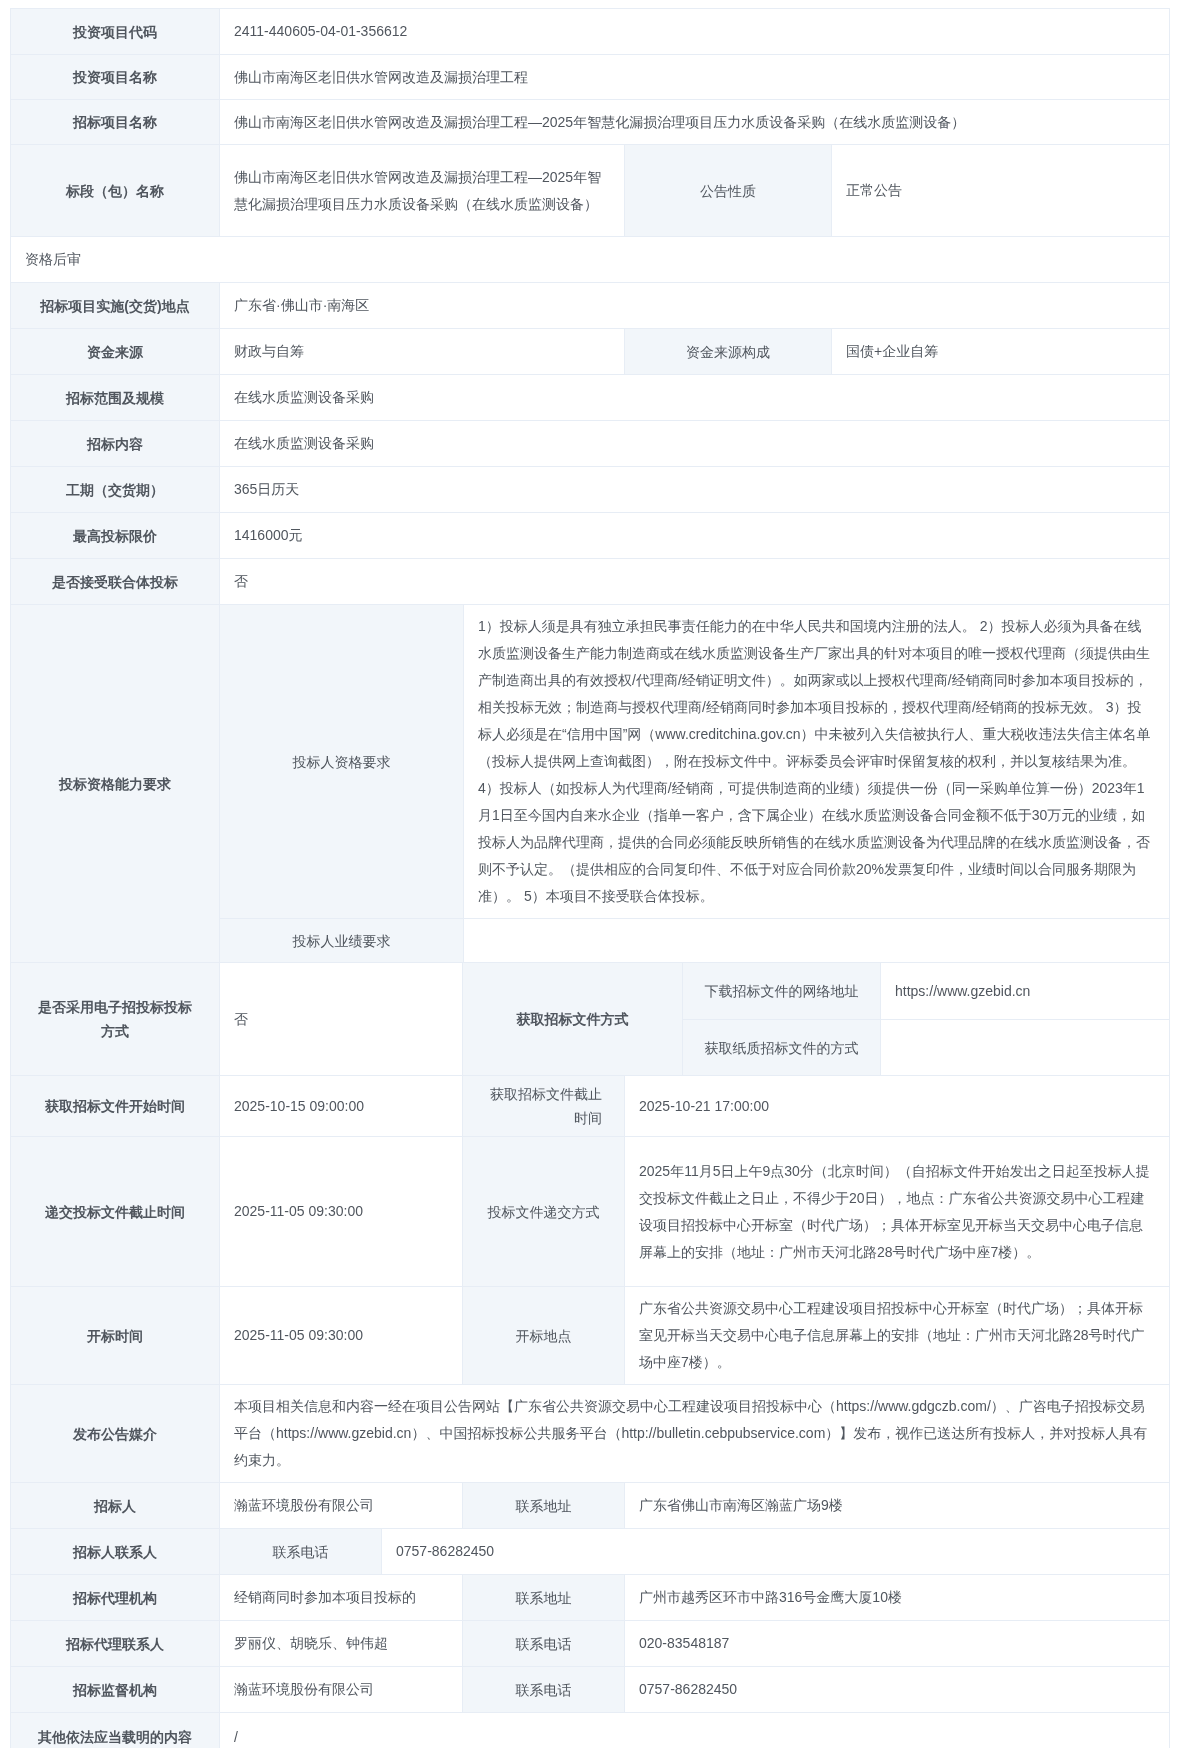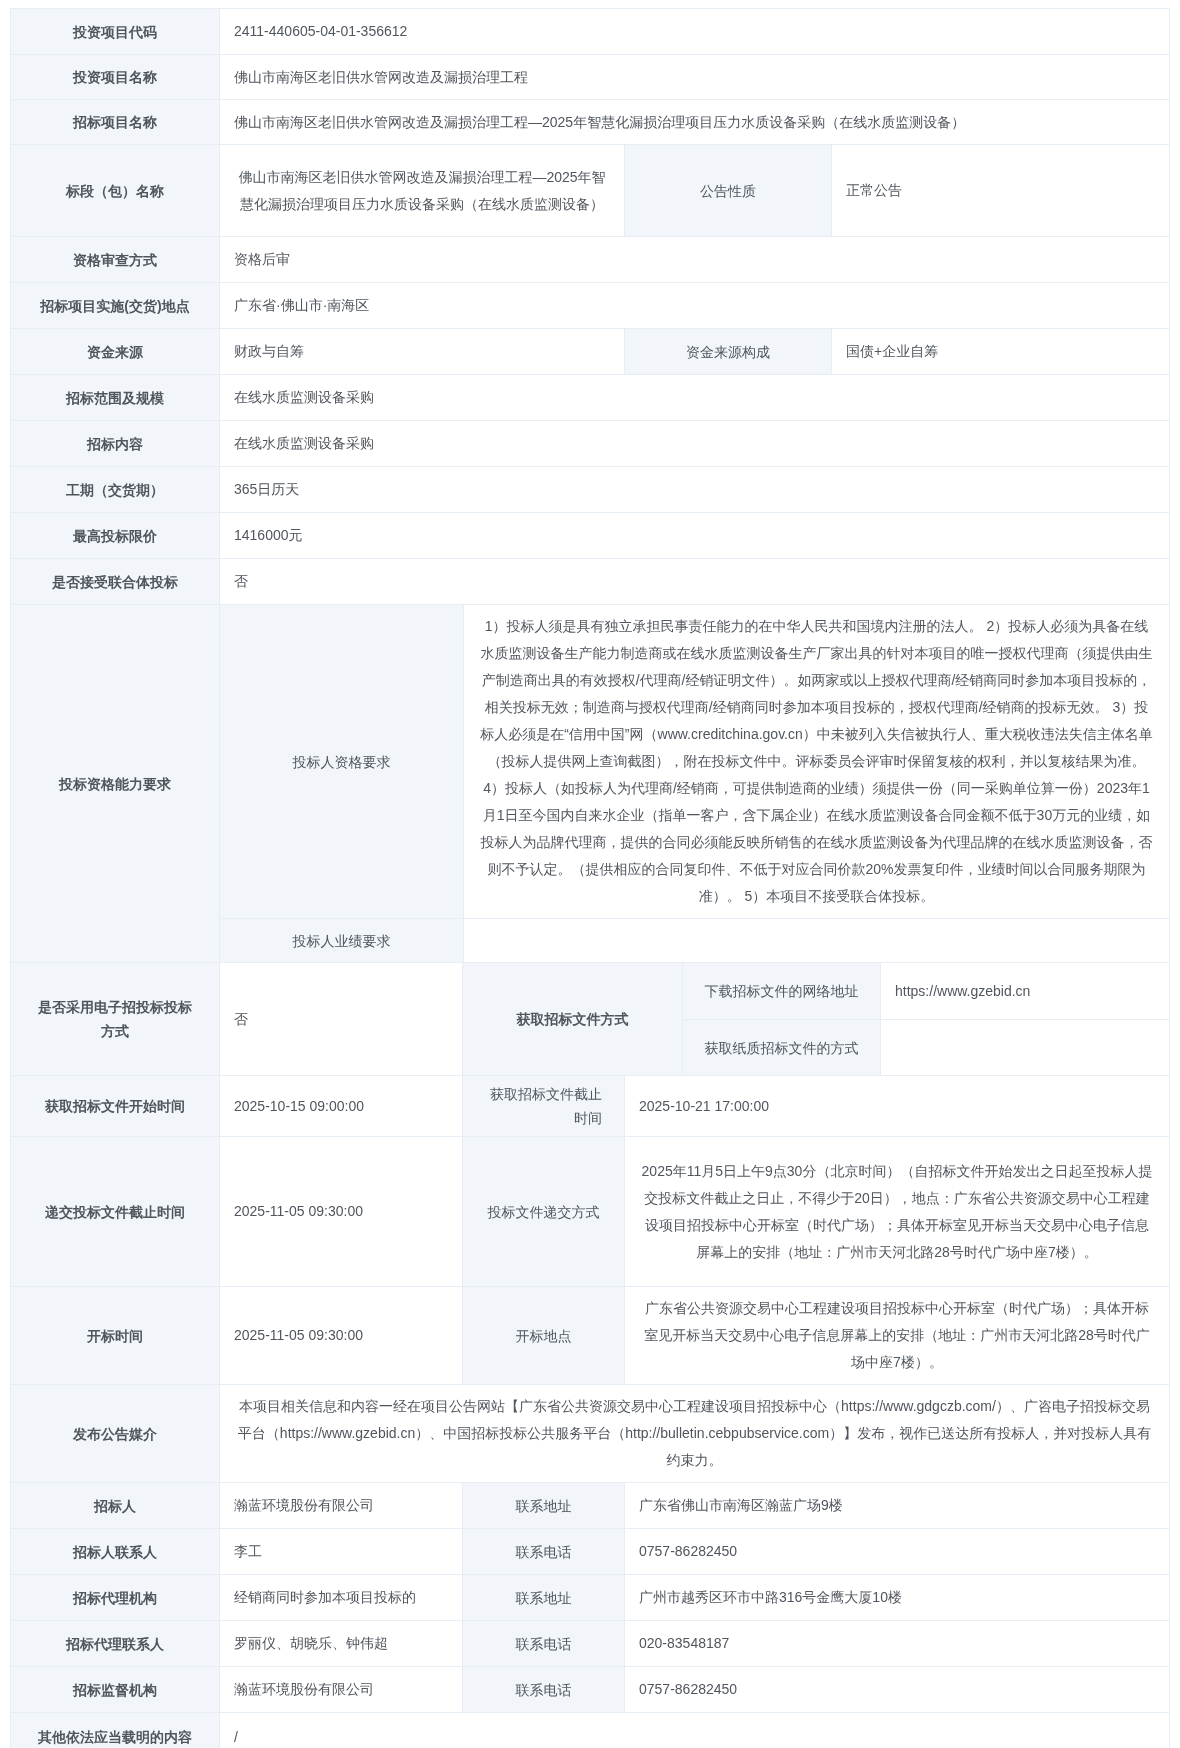--- a/index.html
+++ b/index.html
@@ -27,21 +27,21 @@
   }
   .row .cell + .cell,
   .row .cell + .nest{border-left:1px solid var(--border);}
   .lbl{
     background:var(--labelbg);
     justify-content:center;text-align:center;
     padding:6px 22px;line-height:24px;
     flex:0 0 auto;
   }
   .val{
-    padding:8px 14px;line-height:27px;text-align:center;
+    padding:8px 14px;line-height:27px;text-align:left;
     flex:1 1 auto;
   }
   .nest{flex:1 1 auto;display:flex;flex-direction:column;min-width:0;}
   .nrow{display:flex;flex:1 1 auto;align-items:stretch;}
   .nrow + .nrow{border-top:1px solid var(--border);}
   .nrow .cell + .cell{border-left:1px solid var(--border);}
   
   .w-l   {width:208px;font-weight:bold;}
   .w-v1  {flex:0 0 243px;width:243px;}
   .w-v4  {flex:0 0 405px;width:405px;}
@@ -78,21 +78,20 @@
     </div>
 
     <div class="row h92">
       <div class="cell lbl w-l">标段（包）名称</div>
       <div class="cell val w-v4">佛山市南海区老旧供水管网改造及漏损治理工程—2025年智慧化漏损治理项目压力水质设备采购（在线水质监测设备）</div>
       <div class="cell lbl w-l2a">公告性质</div>
       <div class="cell val">正常公告</div>
     </div>
 
     <div class="row h46">
-      <div class="cell lbl w-l">资格审查方式</div>
       <div class="cell val">资格后审</div>
     </div>
 
     <div class="row h46">
       <div class="cell lbl w-l">招标项目实施(交货)地点</div>
       <div class="cell val">广东省·佛山市·南海区</div>
     </div>
 
     <div class="row h46">
       <div class="cell lbl w-l">资金来源</div>
@@ -184,21 +183,20 @@
 
     <div class="row h46">
       <div class="cell lbl w-l">招标人</div>
       <div class="cell val w-v1">瀚蓝环境股份有限公司</div>
       <div class="cell lbl w-l2b">联系地址</div>
       <div class="cell val">广东省佛山市南海区瀚蓝广场9楼</div>
     </div>
 
     <div class="row h46">
       <div class="cell lbl w-l">招标人联系人</div>
-      <div class="cell val w-v1">李工</div>
       <div class="cell lbl w-l2b">联系电话</div>
       <div class="cell val">0757-86282450</div>
     </div>
 
     <div class="row h46">
       <div class="cell lbl w-l">招标代理机构</div>
       <div class="cell val w-v1">经销商同时参加本项目投标的</div>
       <div class="cell lbl w-l2b">联系地址</div>
       <div class="cell val">广州市越秀区环市中路316号金鹰大厦10楼</div>
     </div>

